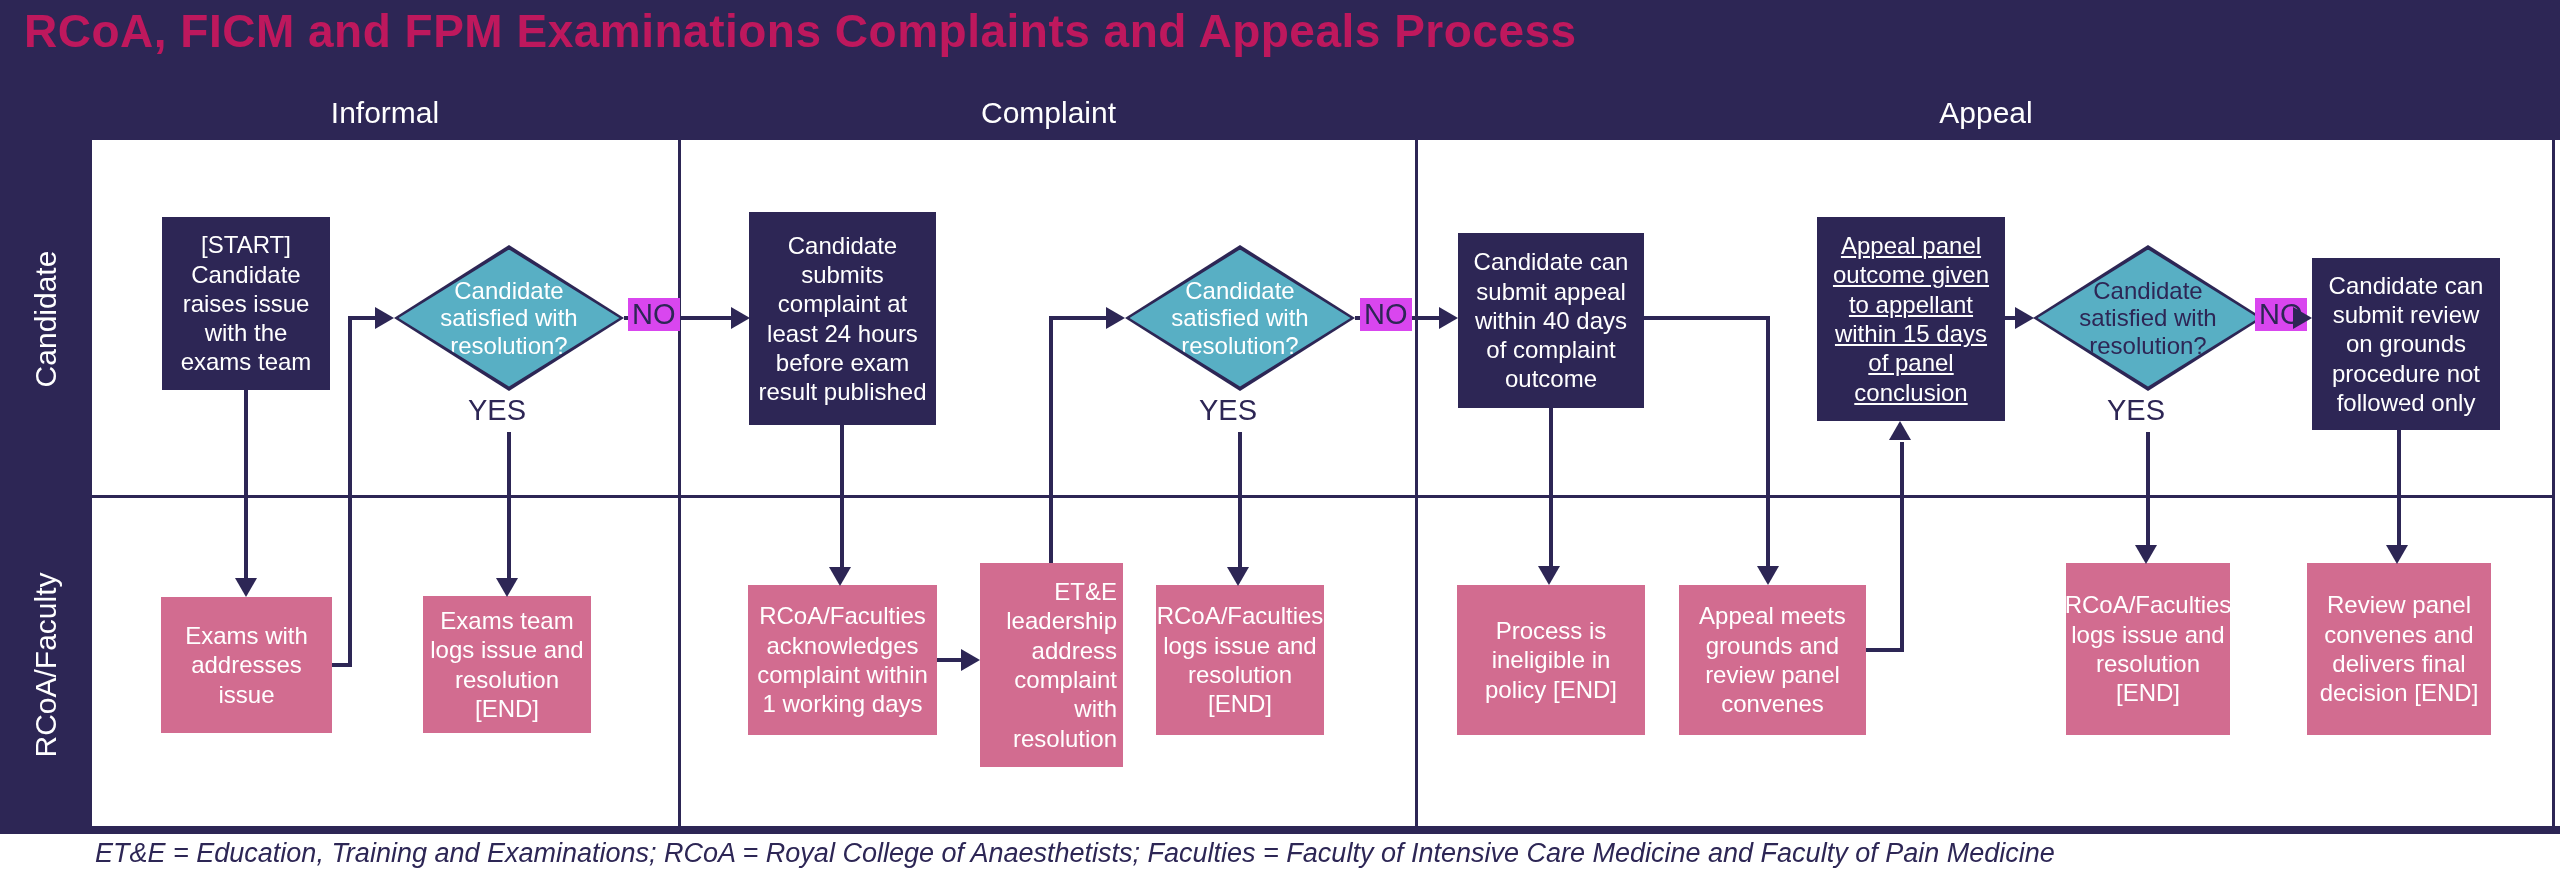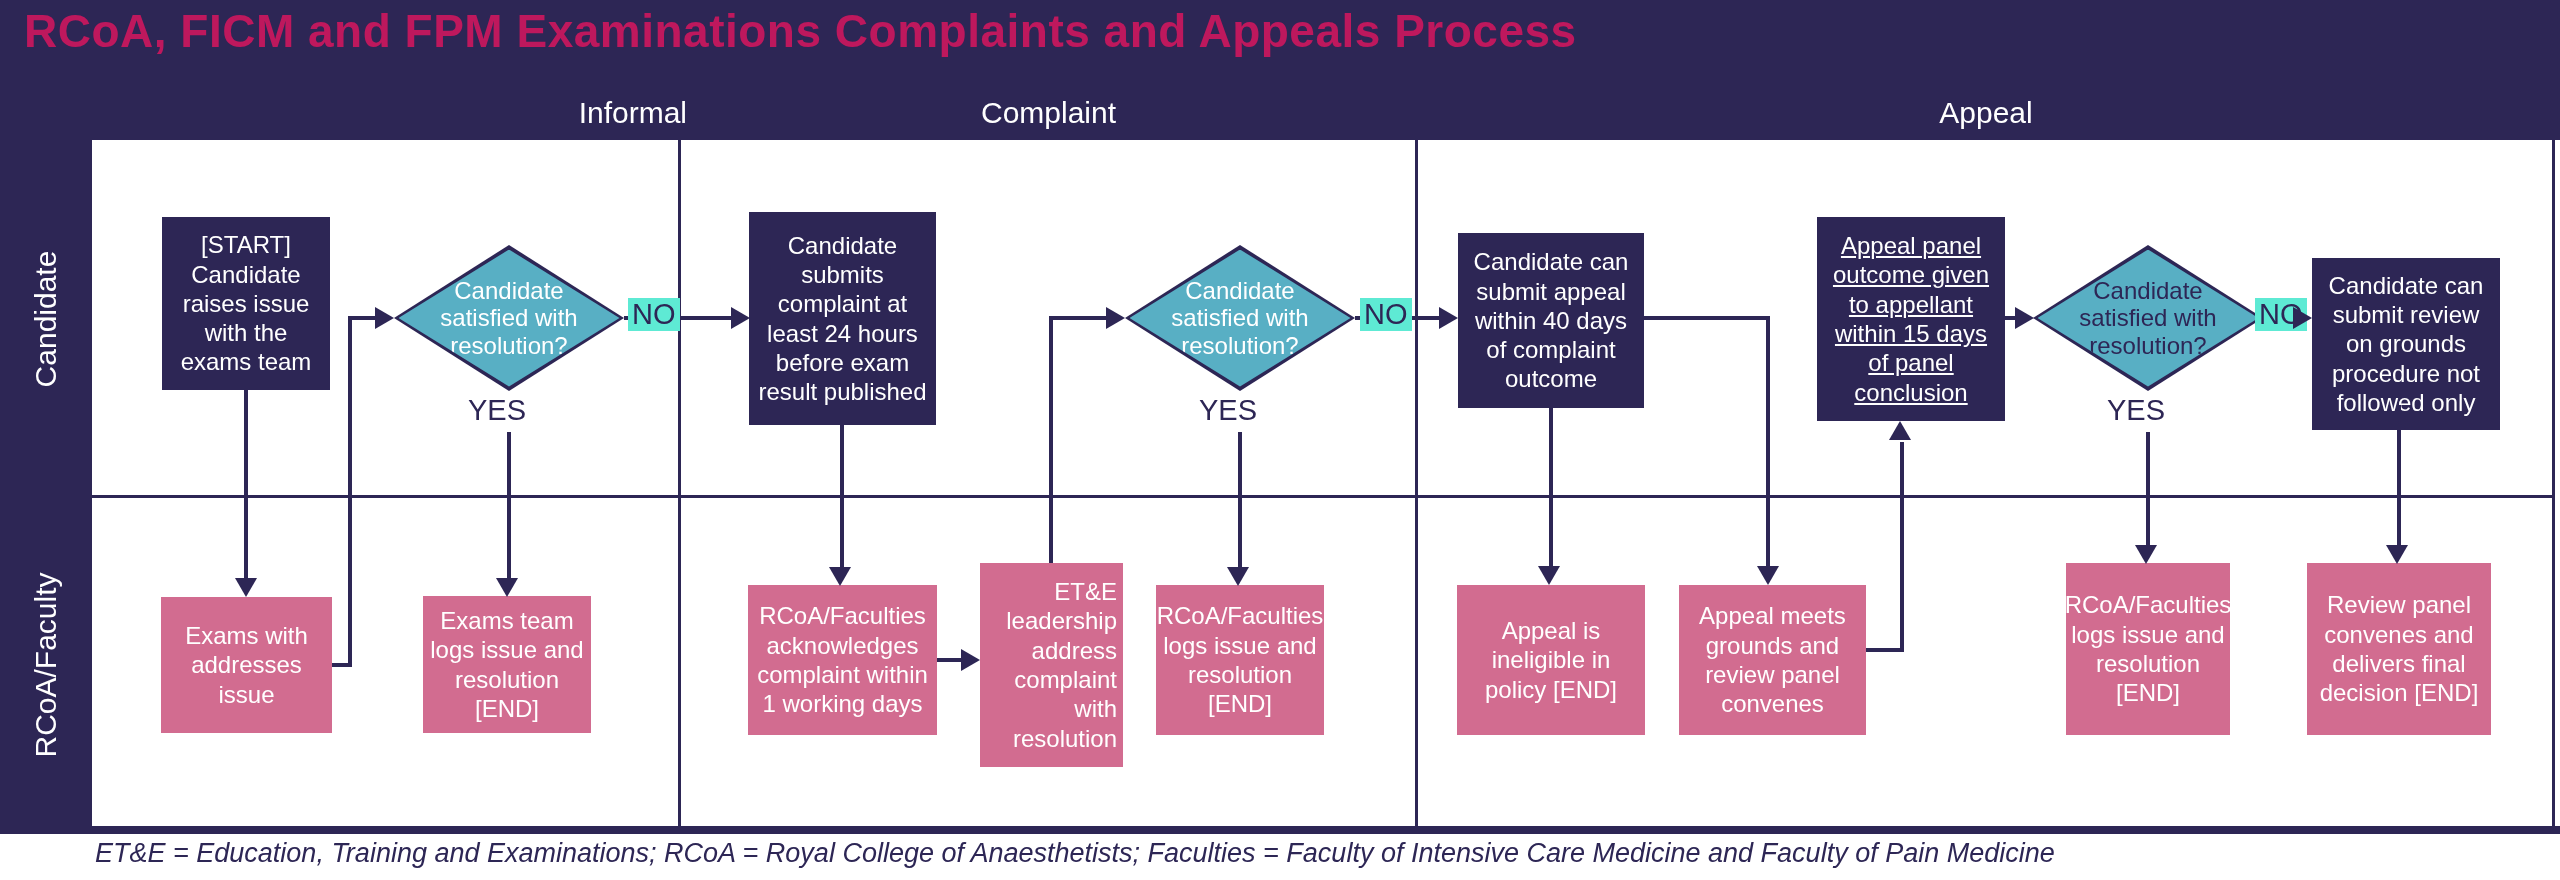--- a/index.html
+++ b/index.html
@@ -33,30 +33,30 @@
   .diamond.dark-text .txt{color:var(--navy);}
   
   .h-line{height:4px;background:var(--navy);}
   .v-line{width:4px;background:var(--navy);}
   .arr-d{width:0;height:0;border-left:11px solid transparent;border-right:11px solid transparent;
          border-top:19px solid var(--navy);}
   .arr-u{width:0;height:0;border-left:11px solid transparent;border-right:11px solid transparent;
          border-bottom:19px solid var(--navy);}
   .arr-r{width:0;height:0;border-top:11px solid transparent;border-bottom:11px solid transparent;
          border-left:19px solid var(--navy);}
-  .edge-label{color:var(--navy);font-size:29px;background:#5eead4;padding:0 4px;}
+  .edge-label{color:var(--navy);font-size:29px;background:#d946ef;padding:0 4px;}
   .edge-label.center{width:90px;text-align:left;background:transparent;}
   .footer-note{left:95px;top:838px;width:2400px;color:var(--navy);font-size:27px;font-style:italic;}
 </style>
 </head>
 <body>
 
 <div class="abs header-bar"></div>
 <div class="abs title">RCoA, FICM and FPM Examinations Complaints and Appeals Process</div>
-<div class="abs col-label" style="left:101px;width:586px;text-align:right;">Informal</div>
+<div class="abs col-label" style="left:92px;width:586px;">Informal</div>
 <div class="abs col-label" style="left:680px;width:737px;">Complaint</div>
 <div class="abs col-label" style="left:1417px;width:1138px;">Appeal</div>
 
 <div class="abs sidebar"></div>
 <div class="abs lane-label" style="top:140px;height:357px;">
     <span>Candidate</span>
   </div>
 <div class="abs lane-label" style="top:497px;height:335px;">
     <span>RCoA/Faculty</span>
   </div>
@@ -107,21 +107,21 @@
 <div class="abs pink-box" style="left:748px;top:585px;width:189px;height:150px;">
     <span>RCoA/Faculties acknowledges complaint within 1 working days</span>
   </div>
 <div class="abs pink-box" style="left:980px;top:563px;width:143px;height:204px;text-align:right;">
     <span>ET&amp;E leadership address complaint with resolution</span>
   </div>
 <div class="abs pink-box" style="left:1156px;top:585px;width:168px;height:150px;">
     <span>RCoA/Faculties logs issue and resolution [END]</span>
   </div>
 <div class="abs pink-box" style="left:1457px;top:585px;width:188px;height:150px;">
-    <span>Appeal is ineligible in policy [END]</span>
+    <span>Process is ineligible in policy [END]</span>
   </div>
 <div class="abs pink-box" style="left:1679px;top:585px;width:187px;height:150px;">
     <span>Appeal meets grounds and review panel convenes</span>
   </div>
 <div class="abs pink-box" style="left:2066px;top:563px;width:164px;height:172px;">
     <span>RCoA/Faculties logs issue and resolution [END]</span>
   </div>
 <div class="abs pink-box" style="left:2307px;top:563px;width:184px;height:172px;">
     <span>Review panel convenes and delivers final decision [END]</span>
   </div>

